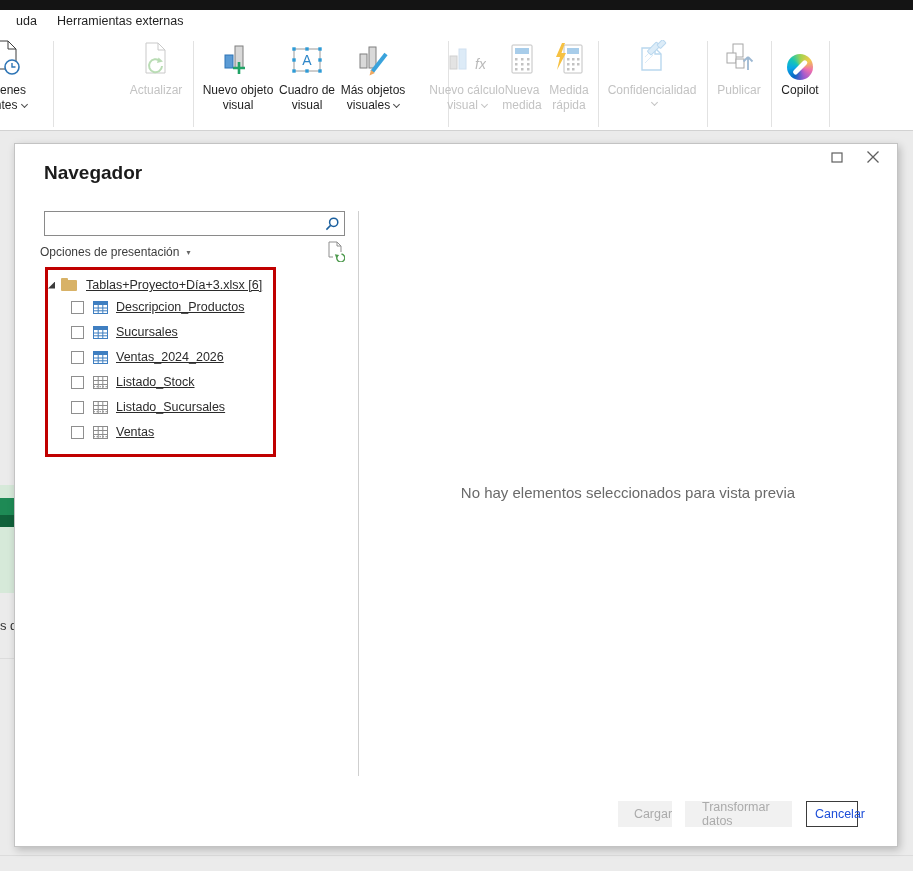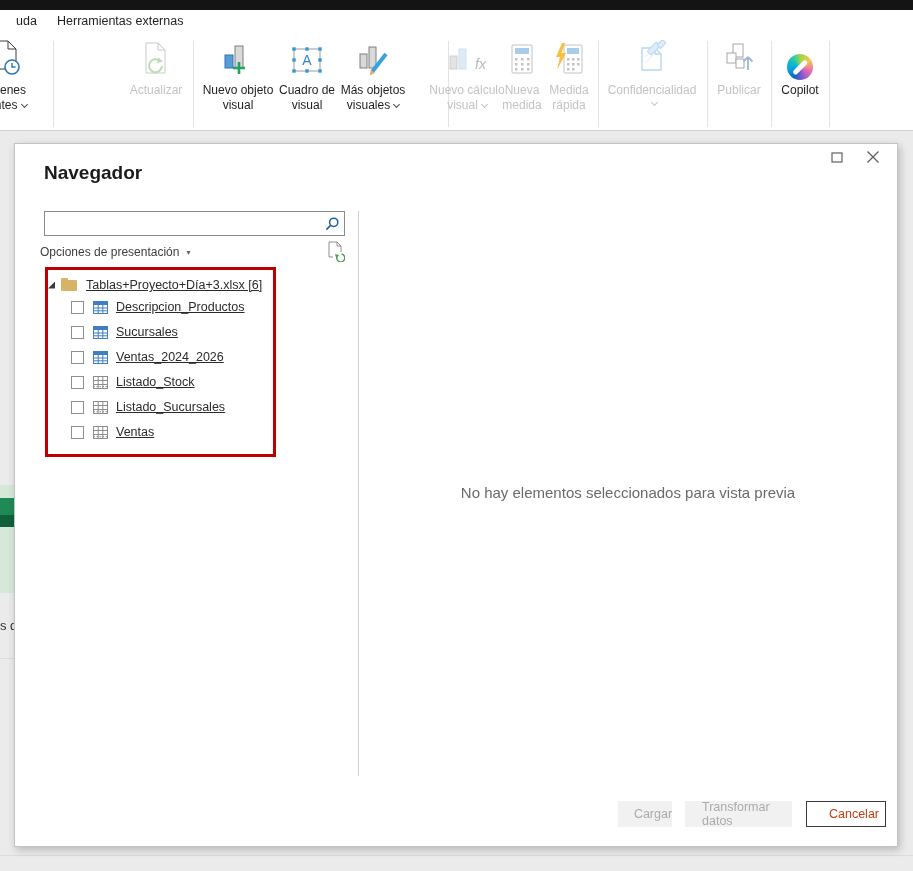--- a/index.html
+++ b/index.html
@@ -63,21 +63,21 @@
   .red-outline { position:absolute; left:30px; top:123px; width:231px; height:190px; border:3px solid #c00000; pointer-events:none; }
 
   
   .preview-msg { position:absolute; left:613px; top:340px; transform:translateX(-50%); font-size:15px; color:#6a6a6a; white-space:nowrap; }
 
   
   .btn { position:absolute; top:657px; height:26px; font-size:12.5px; display:flex; align-items:center; justify-content:center; font-family:"Liberation Sans",sans-serif;padding-left:16px; }
   .btn.disabled { background:#f1f1f1; color:#ababab; border:1px solid #f1f1f1; }
   .btn-load { left:603px; width:54px; }
   .btn-transform { left:670px; width:107px; }
-  .btn-cancel { left:791px; width:80px; background:#fff; border:1px solid #3b3b3b; color:#c2410c; }
+  .btn-cancel { left:791px; width:52px; background:#fff; border:1px solid #3b3b3b; color:#1d4ed8; }
 </style>
 </head>
 <body>
 
 <div id="screen">
 
   <div class="titlebar"></div>
 
   <div class="menubar">
     <span class="menu-item m0">uda</span>

